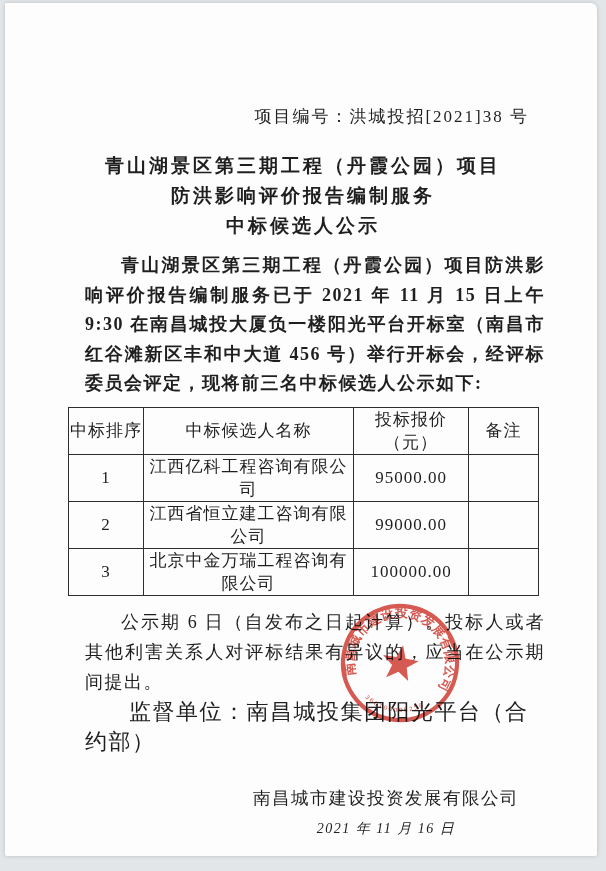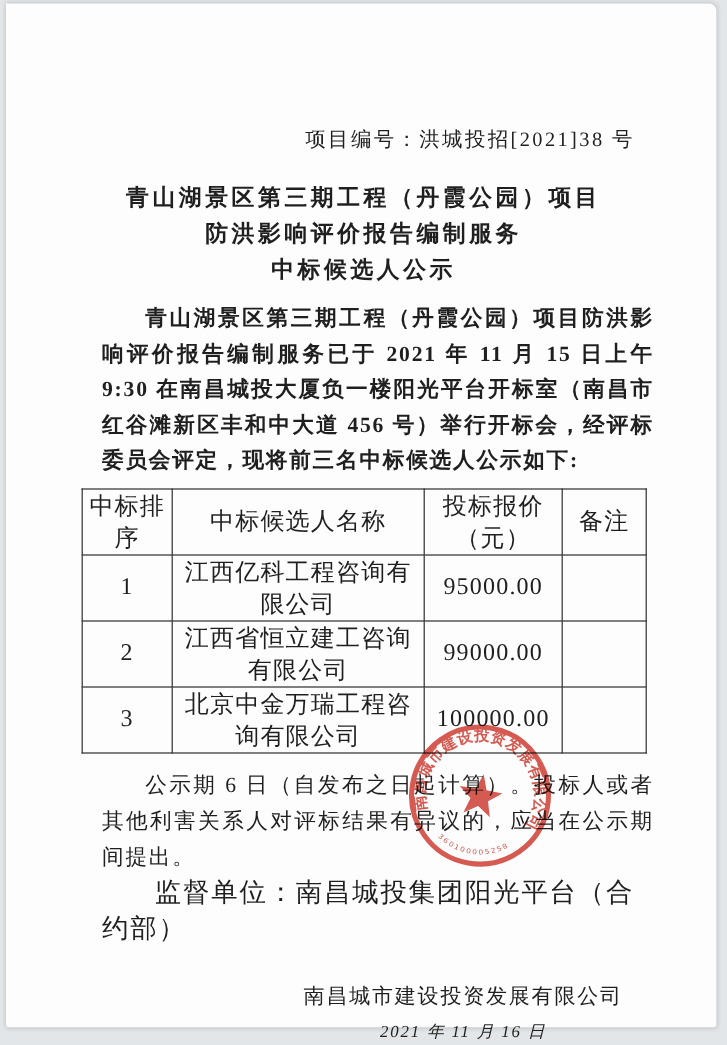--- a/index.html
+++ b/index.html
@@ -45,21 +45,21 @@
     text-indent:2em;
     text-align:justify;
     font-weight:bold;
   }
   table.bids{
     border-collapse:collapse;
     margin-top:8px;
     margin-left:-17px;
     table-layout:fixed;
     width:470px;
-    font-size:20px;
+    font-size:17px;
   }
   table.bids th,table.bids td{
     border:1px solid #2e2e2e;
     text-align:center;
     vertical-align:middle;
     padding:0;
     letter-spacing:1px;
     font-weight:400;
   }
   table.bids th{height:32px;}

